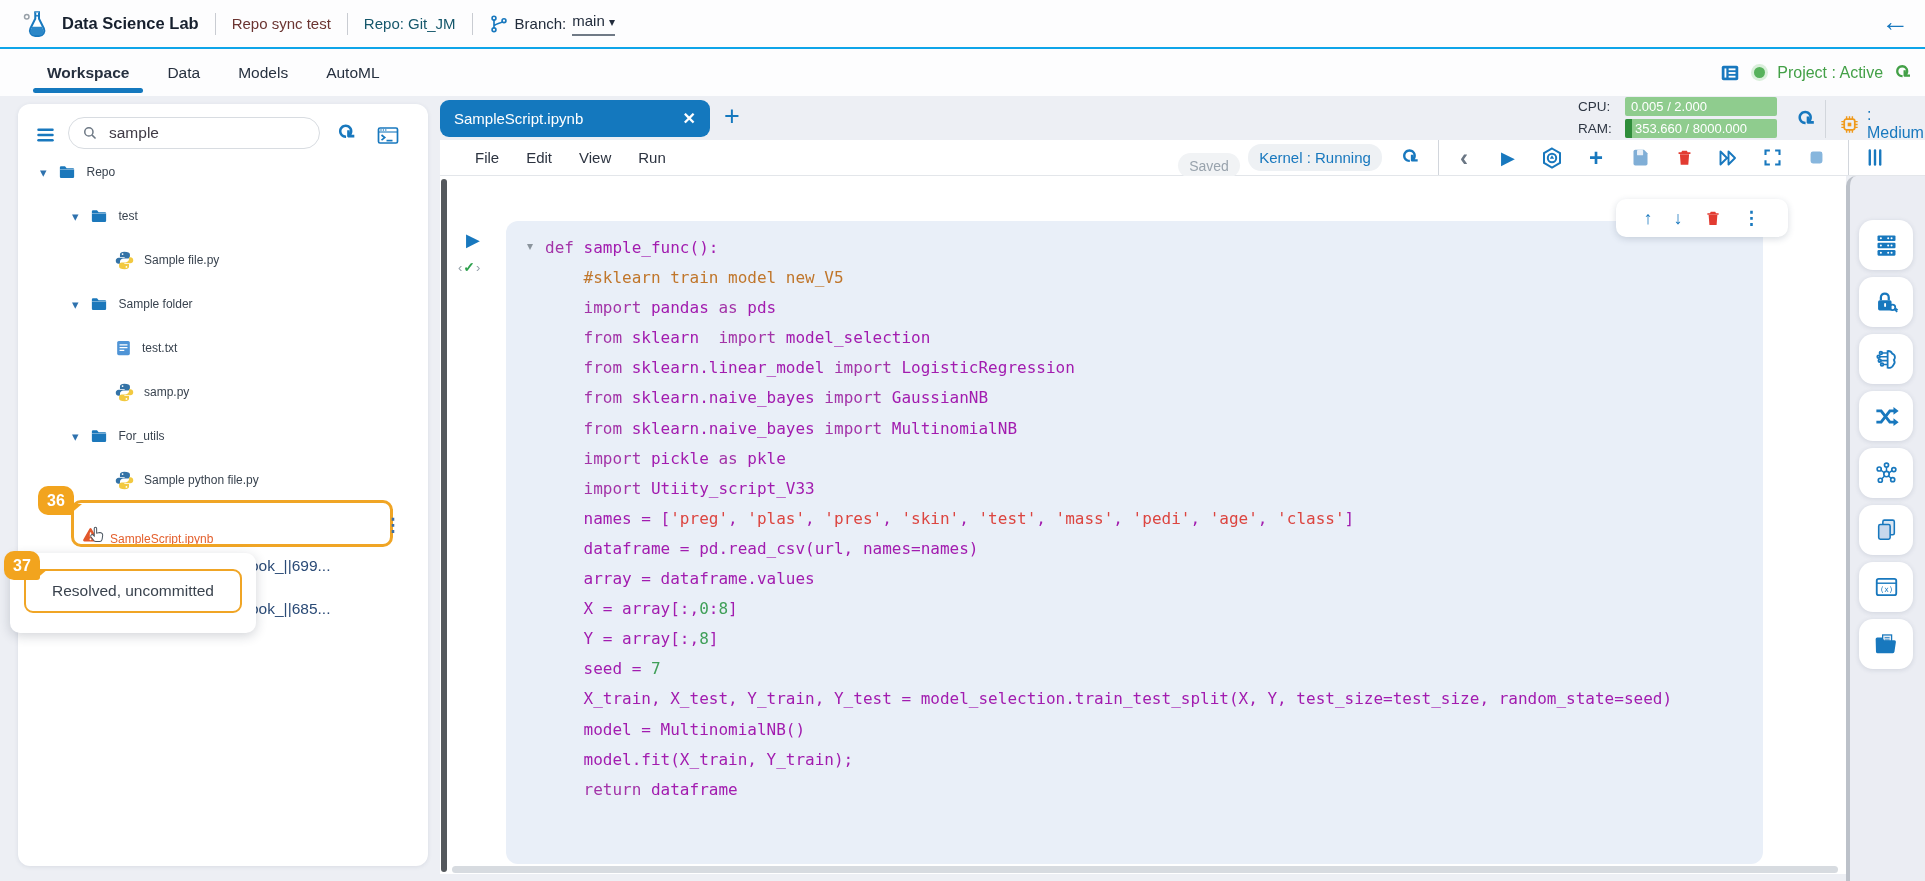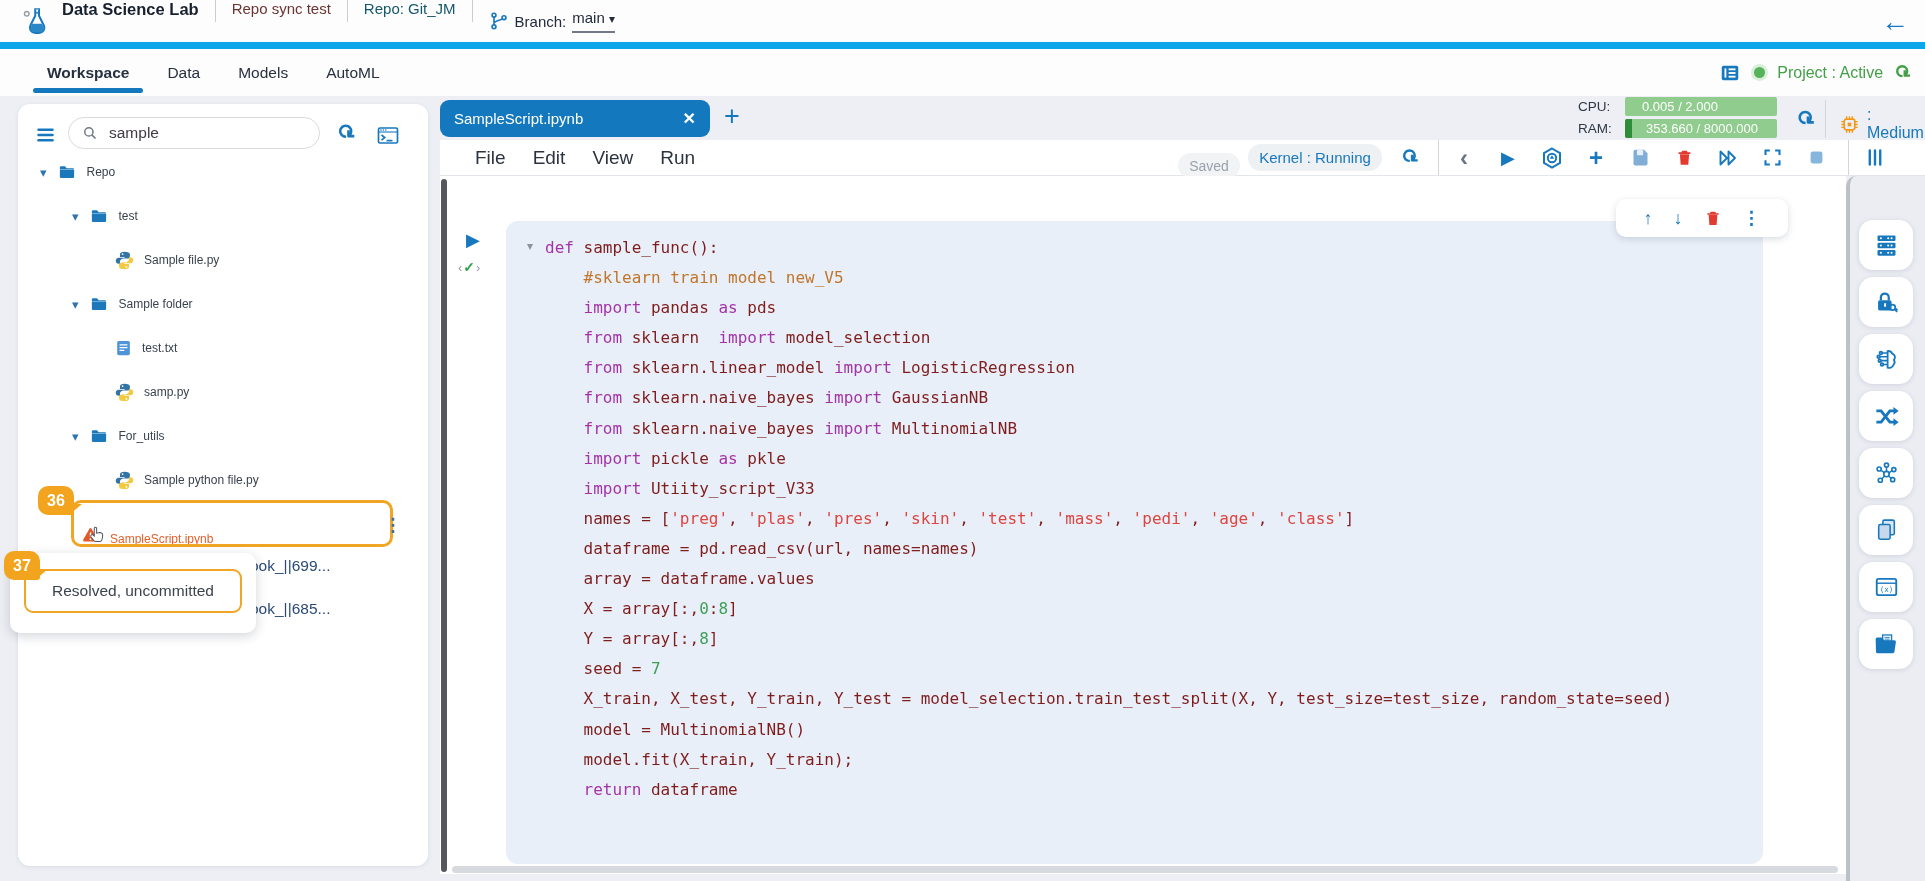--- a/index.html
+++ b/index.html
@@ -2,22 +2,22 @@
 <html><head>
 <meta charset="utf-8">
 <style>
   html,body{margin:0;padding:0;}
   body{width:1925px;height:881px;overflow:hidden;background:#edeff4;
        font-family:"Liberation Sans",sans-serif;color:#2c3340;position:relative;cursor:default;}
   .abs{position:absolute;}
   .icon{display:inline-flex;align-items:center;justify-content:center;line-height:1;}
   .vdiv{width:1px;background:#d2d6dc;}
   
-  .topbar{left:0;top:0;width:1925px;height:49px;background:#fdfdfe;border-bottom:7px solid #0ea5e9;
-          display:flex;padding-left:22px;box-sizing:border-box;}
+  .topbar{left:0;top:0;width:1925px;height:49px;background:#fdfdfe;border-bottom:2px solid #0ea5e9;
+          display:flex;align-items:center;padding-left:22px;box-sizing:border-box;}
   .topbar .sep{width:1px;height:22px;background:#c9ccd2;margin:0 16px;}
   .app-title{font-size:16.5px;font-weight:bold;color:#17202e;margin-left:10px;}
   .proj-name{font-size:15px;color:#6b3431;}
   .repo-name{font-size:15px;color:#15576b;}
   .branch{font-size:15px;color:#222c3c;display:flex;align-items:center;gap:6px;}
   .branch-name{border-bottom:2px solid #707a86;padding-bottom:5px;}
   .back-arrow{right:16px;top:6px;font-size:28px;font-weight:bold;color:#1878be;}
   
   .navrow{left:0;top:49px;width:1925px;height:47px;background:#fdfdfe;display:flex;align-items:center;}
   .nav-tabs{display:flex;align-items:center;gap:38px;padding-left:47px;height:100%;}
@@ -59,48 +59,48 @@
   .hidden-item{position:absolute;font-size:15.5px;color:#2a4a76;z-index:2;}
   
   .nbtab{left:440px;top:100px;width:270px;height:37px;background:#1478be;border-radius:9px;display:flex;
          align-items:center;color:#fff;font-size:15px;padding:0 14px;box-sizing:border-box;}
   .nbtab .close{margin-left:auto;font-size:16px;font-weight:bold;}
   .addtab{left:724px;top:101px;font-size:27px;color:#1478be;}
   
   .resources{left:1578px;top:97px;width:240px;height:44px;font-size:13.5px;color:#2f3744;}
   .res-row{position:absolute;left:0;display:flex;align-items:center;gap:5px;}
   .res-bar{width:152px;height:19px;background:#8fcc8e;border-radius:2px;color:#fff;font-size:13px;
-           display:flex;align-items:center;padding-left:17px;box-sizing:border-box;position:relative;overflow:hidden;text-align:right;}
+           display:flex;align-items:center;padding-left:6px;box-sizing:border-box;position:relative;overflow:hidden;text-align:right;}
   .res-bar.ram::before{content:'';position:absolute;left:0;top:0;bottom:0;width:7px;background:#2f8d3a;}
   .res-bar.ram span{position:relative;margin-left:4px;}
   .res-refresh{left:1797px;top:107px;font-size:21px;font-weight:bold;color:#1878be;transform:rotate(45deg);}
   .res-div{left:1825px;top:100px;height:38px;}
   .instance{left:1838px;top:106px;display:flex;align-items:center;gap:6px;font-size:16px;color:#1878be;}
   
   .nbbar{left:440px;top:140px;width:1485px;height:35px;background:#fff;border-bottom:1px solid #e3e6ea;}
-  .menus{position:absolute;left:35px;top:0;height:35px;display:flex;align-items:center;gap:27px;font-size:19px;color:#2c3340;}
+  .menus{position:absolute;left:35px;top:0;height:35px;display:flex;align-items:center;gap:27px;font-size:15px;color:#2c3340;}
   .pill{position:absolute;border-radius:13px;display:flex;align-items:center;justify-content:center;}
   .saved{left:738px;top:13px;width:62px;height:25px;background:#f1f3f5;color:#99a3ad;font-size:14px;}
   .kernel{left:808px;top:4px;width:134px;height:27px;background:#eef1f4;color:#1878be;font-size:15px;}
   .nb-refresh{position:absolute;left:962px;top:5px;font-size:20px;font-weight:bold;color:#1878be;transform:rotate(45deg);}
   .bar-div1{position:absolute;left:998px;top:0;height:35px;}
   .nb-icons{position:absolute;left:1012px;top:0;height:35px;display:flex;align-items:center;gap:20px;}
   .nb-icons .icon{width:24px;height:24px;}
   .bar-div2{position:absolute;left:1408px;top:0;height:35px;}
   .cols-icon{position:absolute;left:1424px;top:6px;}
   
   .nbbody{left:440px;top:176px;width:1406px;height:698px;background:#fff;}
   .vscroll{left:441px;top:179px;width:6px;height:693px;background:#54585c;border-radius:3px;}
   .cell{left:506px;top:221px;width:1257px;height:643px;background:#e9eff8;border-radius:12px;}
   .gutter-play{left:466px;top:229px;color:#1878be;font-size:18px;}
   .gutter-check{left:458px;top:258px;letter-spacing:1px;}
   .fold-caret{left:527px;top:239px;color:#8b949d;font-size:12px;}
   .code{left:545px;top:233px;}
   .code-line{white-space:pre;font-family:"DejaVu Sans Mono",monospace;font-size:16px;line-height:30.1px;height:30.1px;}
-  .tk-t{color:#7f1d1d;} .tk-k{color:#a334a8;} .tk-c{color:#c0762b;} .tk-s{color:#dc4540;} .tk-n{color:#3f9f58;}
+  .tk-t{color:#a21caf;} .tk-k{color:#a334a8;} .tk-c{color:#c0762b;} .tk-s{color:#dc4540;} .tk-n{color:#3f9f58;}
   .cellbar{left:1616px;top:199px;width:172px;height:38px;background:#fff;border-radius:10px;
            box-shadow:0 2px 7px rgba(40,60,90,.18);display:flex;align-items:center;justify-content:center;gap:21px;z-index:4;}
   .cellbar .ar{color:#1878be;font-size:18px;font-weight:bold;}
   .hscroll{left:452px;top:866px;width:1386px;height:7px;background:#d7dbe0;border-radius:4px;}
   
   .rail{left:1846px;top:176px;width:79px;height:705px;background:#ebedf3;border-left:4px solid #bcc1c9;
         border-top-left-radius:10px;box-sizing:border-box;}
   .rail-btn{position:absolute;left:9px;width:54px;height:50px;background:#fff;border-radius:14px;
             box-shadow:0 1px 5px rgba(40,60,90,.14);display:flex;align-items:center;justify-content:center;}
 </style>

